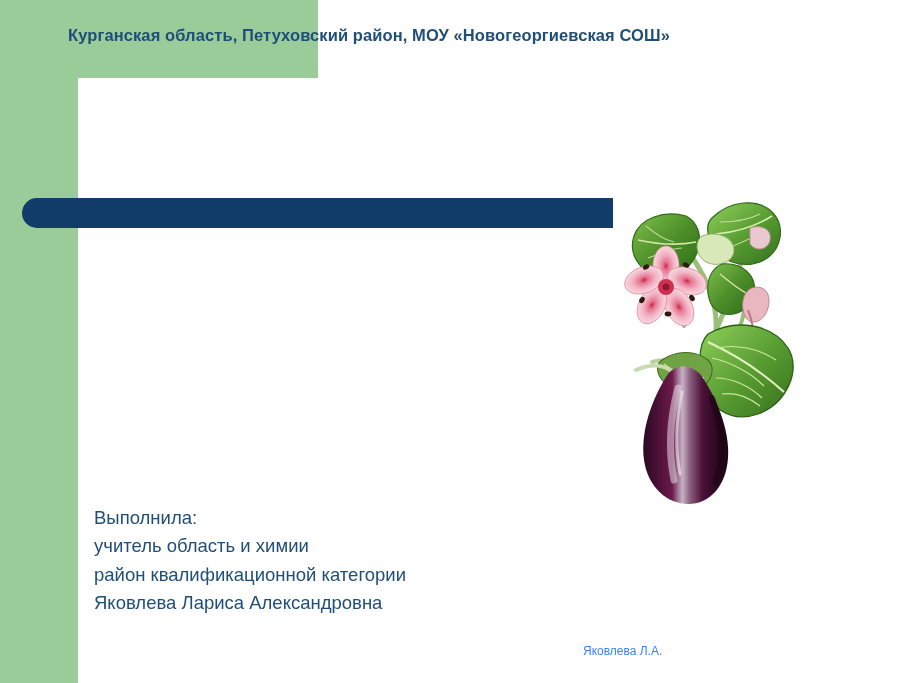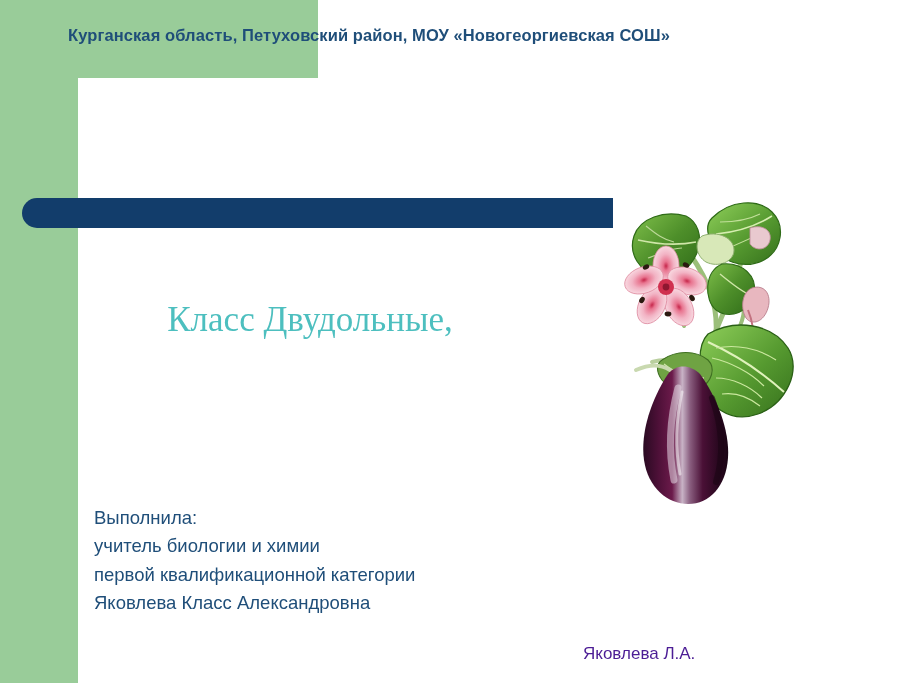--- a/index.html
+++ b/index.html
@@ -96,22 +96,22 @@
     font-weight: 400;
     margin-top: 26px;
   }
   .author .line { display: block; white-space: nowrap; }
 
   
   .footer {
     position: absolute;
     left: 583px;
     top: 644px;
-    font-size: 17px;
-    color: #4c1d95;
+    font-size: 12px;
+    color: #3b82f6;
     text-align: center;
   }
 
   
   .plant {
     position: absolute;
     left: 612px;
     top: 192px;
     width: 186px;
     height: 316px;
@@ -125,28 +125,27 @@
 
   <div class="green-left"></div>
   <div class="green-top"></div>
   <div class="white-panel"></div>
 
   <div class="header-text">Курганская область, Петуховский район, МОУ «Новогеоргиевская СОШ»</div>
 
   <div class="navy-bar"></div>
 
   <div class="title">
-    <span class="line">Класс Двудольные,</span>
   </div>
 
   <div class="author">
     <span class="line">Выполнила:</span>
-    <span class="line">учитель биологии и химии</span>
-    <span class="line">первой квалификационной категории</span>
-    <span class="line">Яковлева Класс Александровна</span>
+    <span class="line">учитель область и химии</span>
+    <span class="line">район квалификационной категории</span>
+    <span class="line">Яковлева Лариса Александровна</span>
   </div>
 
   <div class="footer">Яковлева Л.А.</div>
 
   <div class="plant">
     <svg viewBox="0 0 186 316" xmlns="http://www.w3.org/2000/svg">
       <defs>
         <linearGradient id="fruitGrad" x1="0" y1="0" x2="1" y2="0">
           <stop offset="0%" stop-color="#2a0a22"></stop>
           <stop offset="18%" stop-color="#4e1038"></stop>

